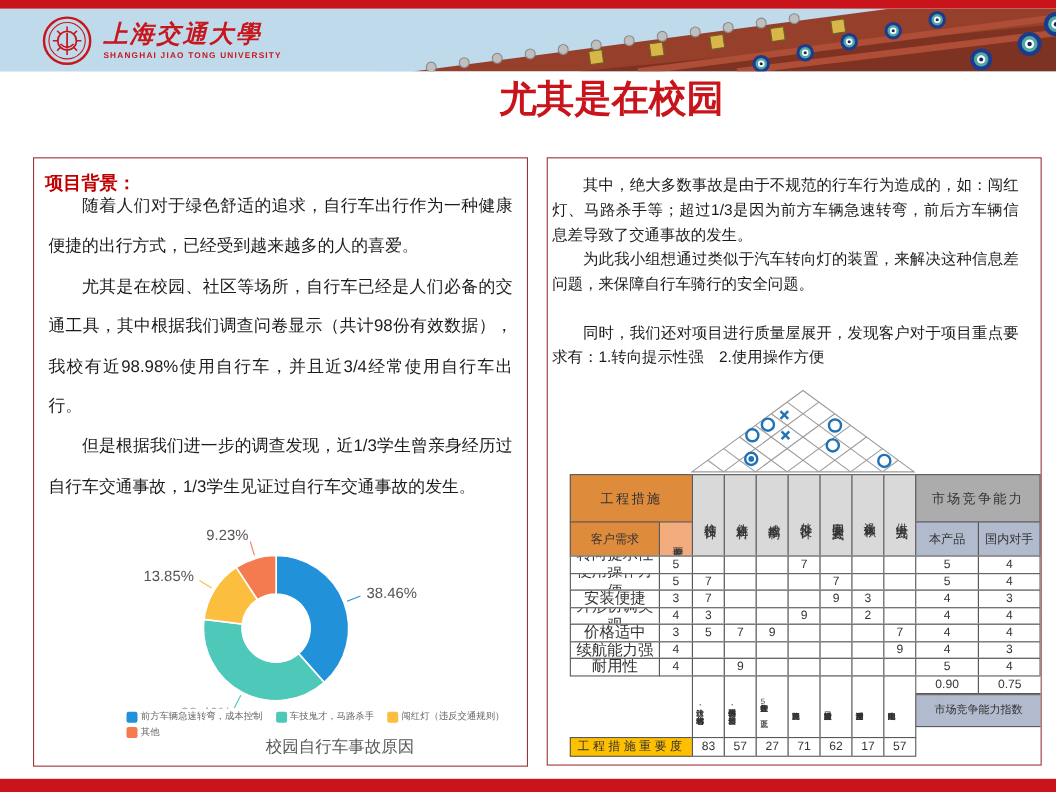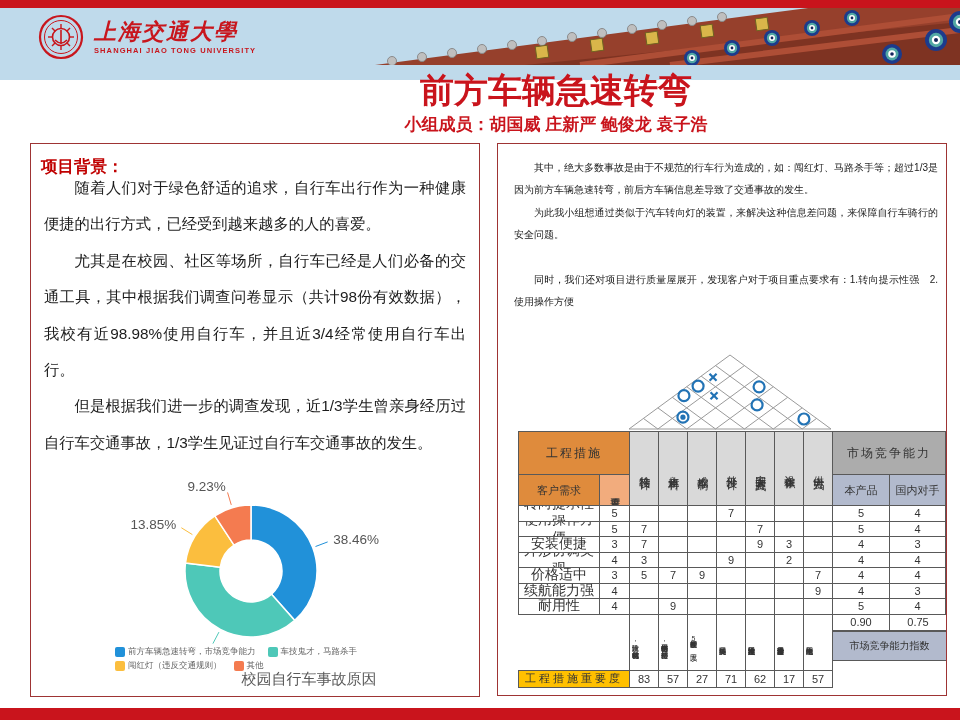--- a/index.html
+++ b/index.html
@@ -1,42 +1,42 @@
 <!DOCTYPE html>
 <html><head>
 <meta charset="utf-8">
 <style>
   html,body{margin:0;padding:0;background:#e8e8e8;}
   .slide{position:relative;width:960px;height:720px;background:#ffffff;overflow:hidden;
          font-family:"Liberation Sans",sans-serif;}
   .top-bar{position:absolute;left:0;top:0;width:960px;height:8px;background:#C9141C;}
   .bottom-bar{position:absolute;left:0;top:708px;width:960px;height:12px;background:#C9141C;}
 
-  .header{position:absolute;left:0;top:8px;width:960px;height:72px;background:#BFDAEB;overflow:hidden;}
+  .header{position:absolute;left:0;top:8px;width:960px;height:57px;background:#BFDAEB;overflow:hidden;}
   .header-photo{position:absolute;right:0;top:0;}
   .logo{position:absolute;left:38px;top:6px;display:flex;align-items:center;gap:10px;}
   .logo-cn{font-size:22px;font-weight:bold;font-style:italic;color:#C8161D;
            font-family:"DejaVu Serif","Liberation Serif",serif;letter-spacing:2px;line-height:1;}
   .logo-en{font-size:7.5px;font-weight:bold;color:#C8161D;letter-spacing:1.1px;margin-top:4px;}
 
   .title-block{position:absolute;left:0;top:72px;width:960px;text-align:center;
                padding-left:152px;box-sizing:border-box;}
   .main-title{font-size:34px;font-weight:bold;color:#C9141C;line-height:1.1;margin:0;}
   .sub-title{font-size:17px;font-weight:bold;color:#C9141C;margin:4px 0 0 0;}
 
   .panel{position:absolute;border:1.5px solid #9E3434;background:#fff;box-sizing:border-box;}
   .left-panel{left:30px;top:143px;width:450px;height:554px;}
   .right-panel{left:497px;top:143px;width:450px;height:553px;}
 
   .panel-heading{position:absolute;left:10px;top:12px;font-size:16.5px;font-weight:bold;color:#C00000;}
   .lp-text{position:absolute;left:13px;top:26px;width:422px;font-size:15.3px;line-height:36.4px;
            color:#1b1b1b;text-align:justify;}
   .lp-text p{margin:0;text-indent:2em;}
 
-  .rp-text{position:absolute;left:16px;top:13px;width:424px;font-size:10px;line-height:22.4px;
+  .rp-text{position:absolute;left:4px;top:13px;width:424px;font-size:14px;line-height:22.4px;
            color:#1b1b1b;text-align:justify;}
   .rp-text p{margin:0;text-indent:2em;}
   .rp-text p.gap-before{margin-top:22px;}
 
   
   #donut-svg{position:absolute;left:0;top:295px;}
   .legend{position:absolute;left:84px;top:502px;width:360px;display:flex;flex-wrap:wrap;
           column-gap:12px;row-gap:2px;}
   .lg-item{display:flex;align-items:center;gap:3px;}
   .lg-sw{display:inline-block;width:10px;height:10px;border-radius:2px;}
@@ -177,22 +177,21 @@
         <path d="M17,26 q6,6 12,0" fill="none" stroke="#C8161D" stroke-width="1.6"></path>
       </svg>
       <div class="logo-text">
         <div class="logo-cn">上海交通大學</div>
         <div class="logo-en">SHANGHAI JIAO TONG UNIVERSITY</div>
       </div>
     </div>
   </div>
 
   <div class="title-block">
-    <h1 class="main-title">前方车辆急速转弯</h1>
-    <h2 class="sub-title">小组成员：胡国威 庄新严 鲍俊龙 袁子浩</h2>
+    <h1 class="main-title">尤其是在校园</h1>
   </div>
 
   <div class="panel left-panel">
     <div class="panel-heading">项目背景：</div>
     <div class="lp-text">
       <p>随着人们对于绿色舒适的追求，自行车出行作为一种健康便捷的出行方式，已经受到越来越多的人的喜爱。</p>
       <p>尤其是在校园、社区等场所，自行车已经是人们必备的交通工具，其中根据我们调查问卷显示（共计98份有效数据），我校有近98.98%使用自行车，并且近3/4经常使用自行车出行。</p>
       <p>但是根据我们进一步的调查发现，近1/3学生曾亲身经历过自行车交通事故，1/3学生见证过自行车交通事故的发生。</p>
     </div>
     <svg id="donut-svg" width="447" height="205">
@@ -205,21 +204,21 @@
         <path d="M154.47967752214774,124.05724591855906 A66,66 0 0 1 183.83384283371402,76.79122283709319 L203.01286557341112,106.06860466590742 A31,31 0 0 0 189.22530307858455,128.26931247689896 Z" fill="#FBBE3E" stroke="#fff" stroke-width="1.5"></path>
         <polyline points="161.38407317251526,95.59707261558552 150.3404927557428,88.73855006489872" fill="none" stroke="#FBBE3E" stroke-width="1"></polyline>
         <text x="145.24345564030932" y="89.5730781184279" text-anchor="end" font-size="13.5" fill="#555">13.85%</text>
         <path d="M183.83384283371402,76.79122283709319 A66,66 0 0 1 219.99999999999997,66 L220,101 A31,31 0 0 0 203.01286557341112,106.06860466590742 Z" fill="#F47B50" stroke="#fff" stroke-width="1.5"></path>
         <polyline points="200.27134603352798,65.88056100758864 196.55435325723616,53.42327540032274" fill="none" stroke="#F47B50" stroke-width="1"></polyline>
         <text x="194.83881812971686" y="51.67375896620001" text-anchor="end" font-size="13.5" fill="#555">9.23%</text>
       </svg>
     <div class="legend" id="donut-legend">
         <span class="lg-item">
           <span class="lg-sw" style="background:#2191D9"></span>
-          <span class="lg-tx">前方车辆急速转弯，市场竞争能力</span>
+          <span class="lg-tx">前方车辆急速转弯，成本控制</span>
         </span>
         <span class="lg-item">
           <span class="lg-sw" style="background:#4EC8B8"></span>
           <span class="lg-tx">车技鬼才，马路杀手</span>
         </span>
         <span class="lg-item">
           <span class="lg-sw" style="background:#FBBE3E"></span>
           <span class="lg-tx">闯红灯（违反交通规则）</span>
         </span>
         <span class="lg-item">

